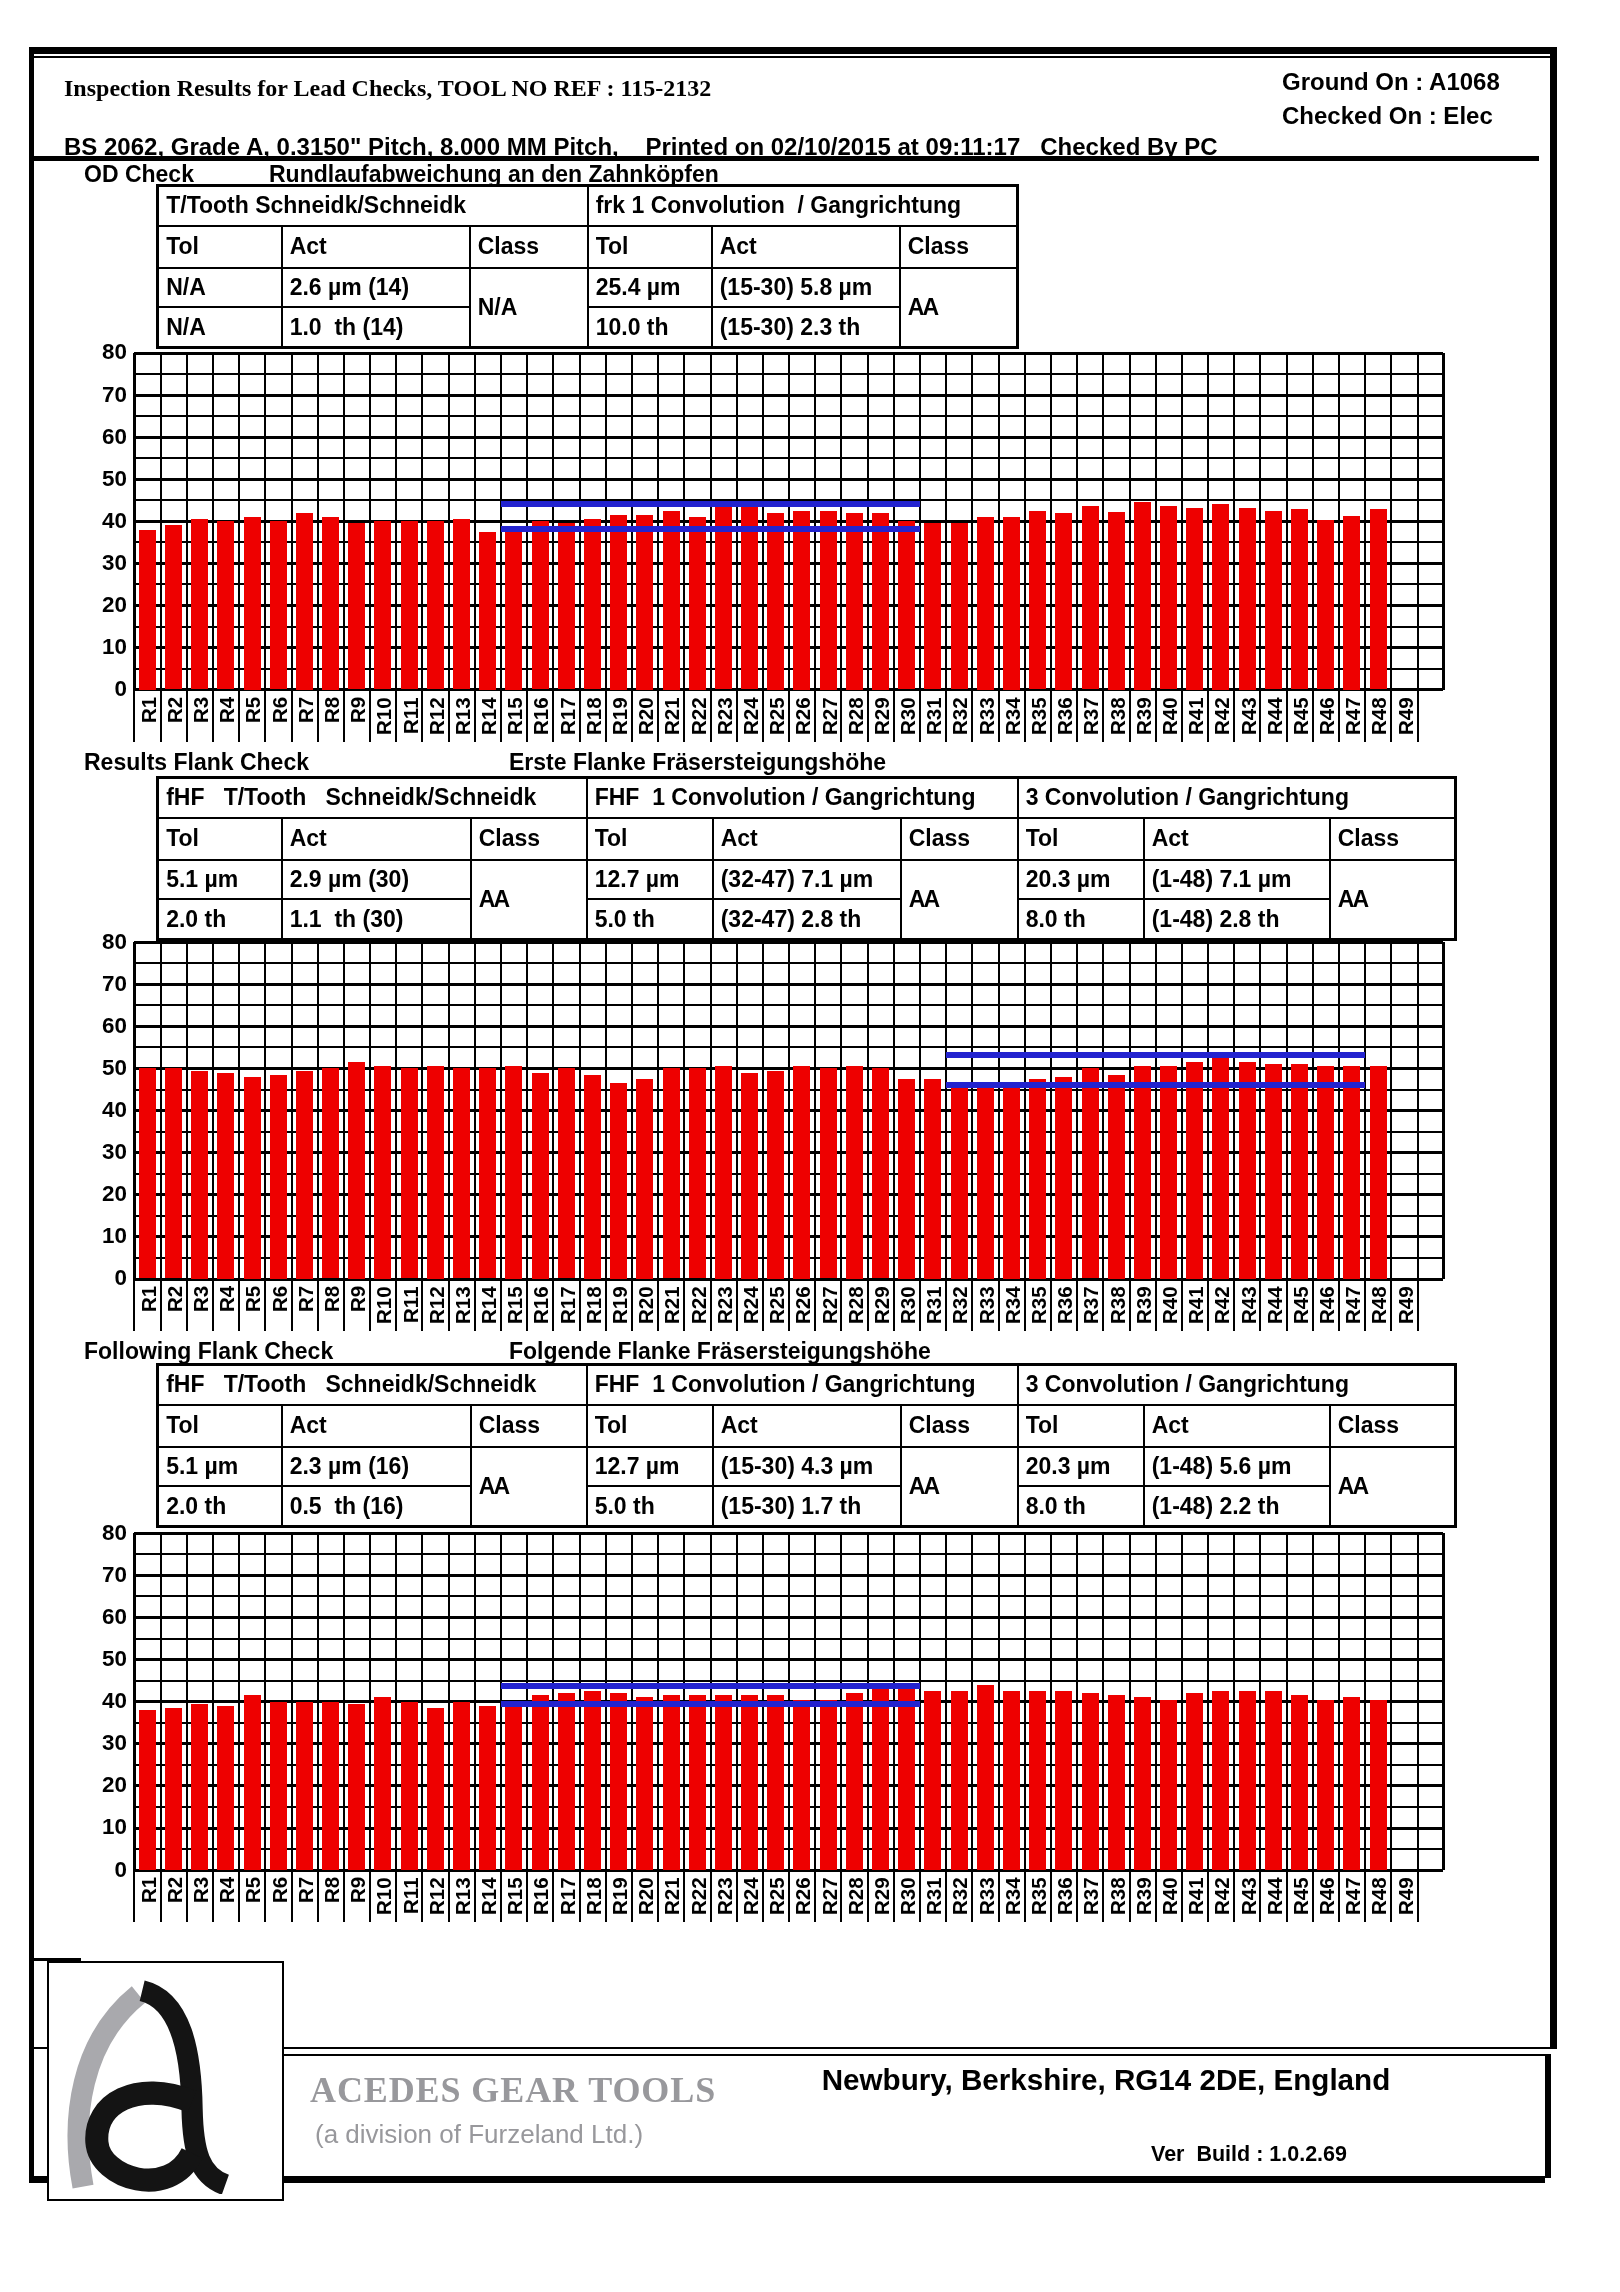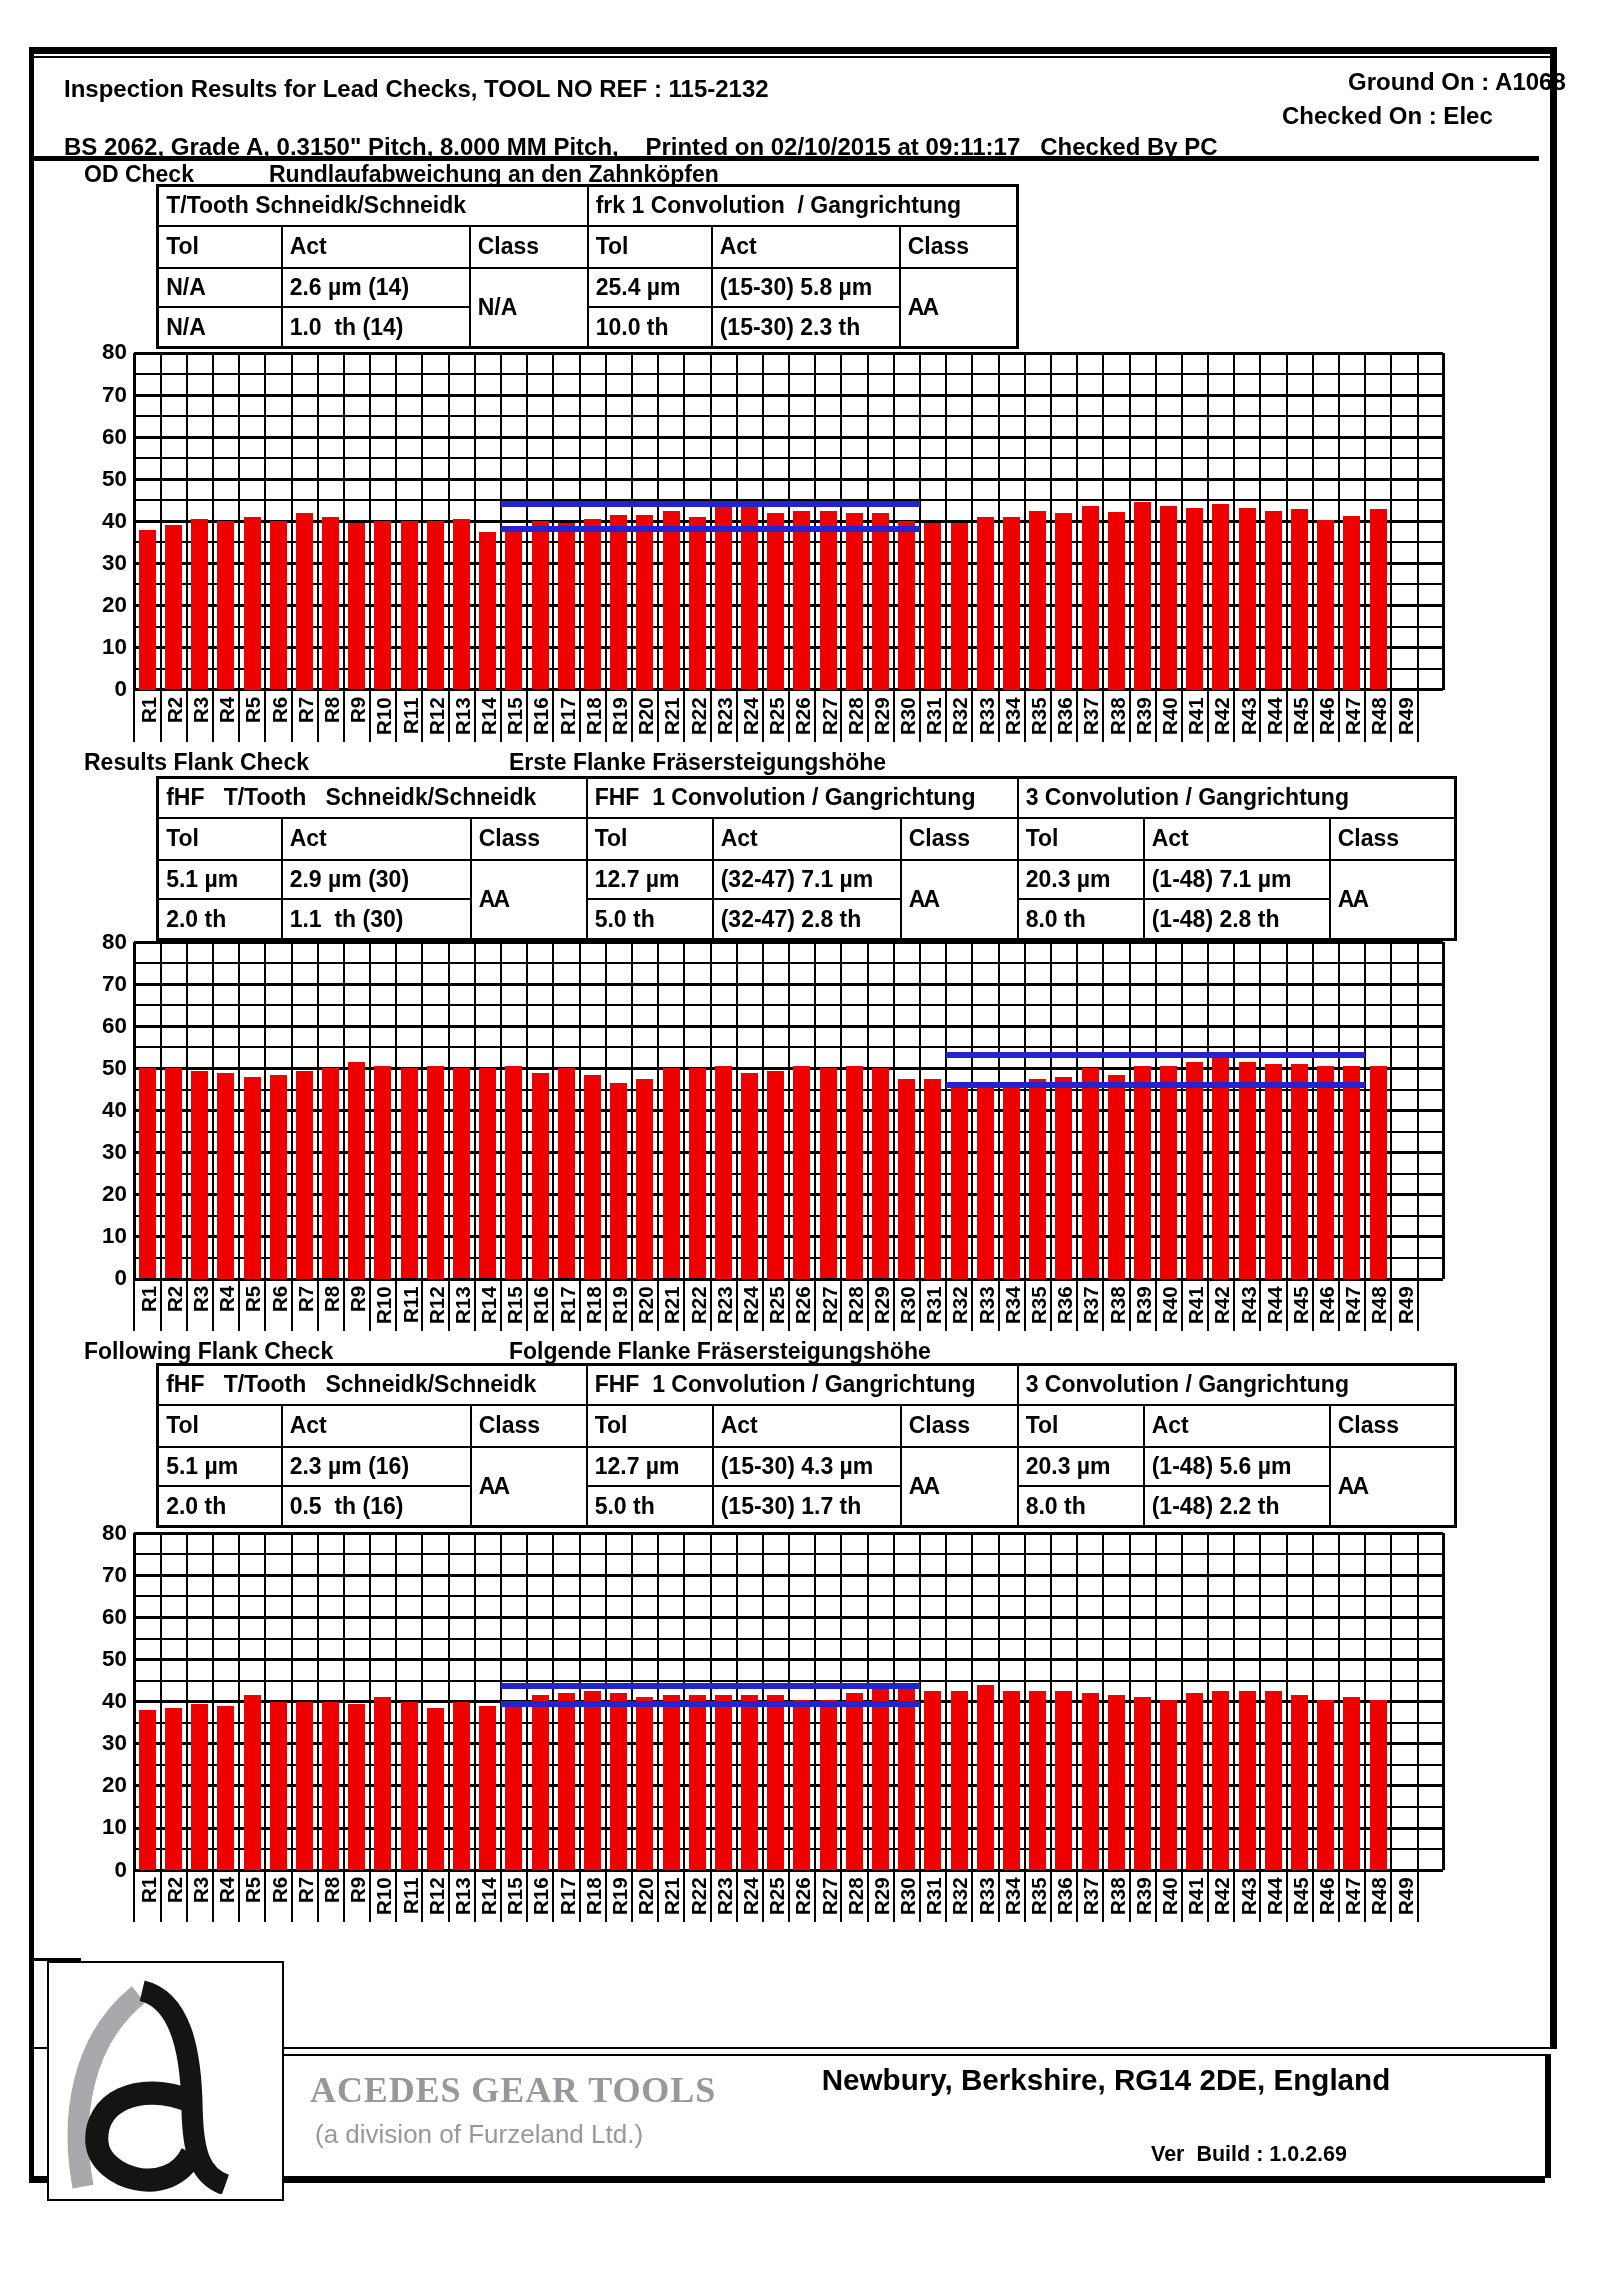--- a/index.html
+++ b/index.html
@@ -39,22 +39,22 @@
   .addr{position:absolute;left:748px;top:2063px;width:716px;text-align:center;font-weight:bold;font-size:29.6px;white-space:pre;}
   .contact{position:absolute;left:757px;top:2103px;width:716px;text-align:center;font-weight:bold;font-size:27px;white-space:pre;}
   .ver{position:absolute;left:1070px;top:2142px;width:358px;text-align:center;font-weight:bold;font-size:21.5px;white-space:pre;}
 </style>
 </head>
 <body>
 
 <div class="page" id="page">
   <div class="border-box"></div>
 
-  <div class="t hdr" style="left:64px;top:75px;">Inspection Results for Lead Checks, TOOL NO REF : 115-2132</div>
-  <div class="t hdr" style="left:1348px;top:68px;text-align:center;">Ground On : A1068</div>
+  <div class="t hdr" style="left:64px;top:75px;font-family:Liberation Serif, serif;">Inspection Results for Lead Checks, TOOL NO REF : 115-2132</div>
+  <div class="t hdr" style="left:1282px;top:68px;text-align:center;">Ground On : A1068</div>
   <div class="t hdr" style="left:1282px;top:102px;">Checked On : Elec</div>
   <div class="t hdr" style="left:64px;top:133px;">BS 2062, Grade A, 0.3150" Pitch, 8.000 MM Pitch,    Printed on 02/10/2015 at 09:11:17   Checked By PC</div>
   <div class="divider" style="left:34px;top:156px;width:1505px;height:4.5px;"></div>
 
   <div class="t sec-h" style="left:84px;top:161px;">OD Check</div>
   <div class="t sec-h" style="left:269px;top:161px;">Rundlaufabweichung an den Zahnköpfen</div>
 
   <div class="t sec-h" style="left:84px;top:749px;">Results Flank Check</div>
   <div class="t sec-h" style="left:509px;top:749px;">Erste Flanke Fräsersteigungshöhe</div>
 

